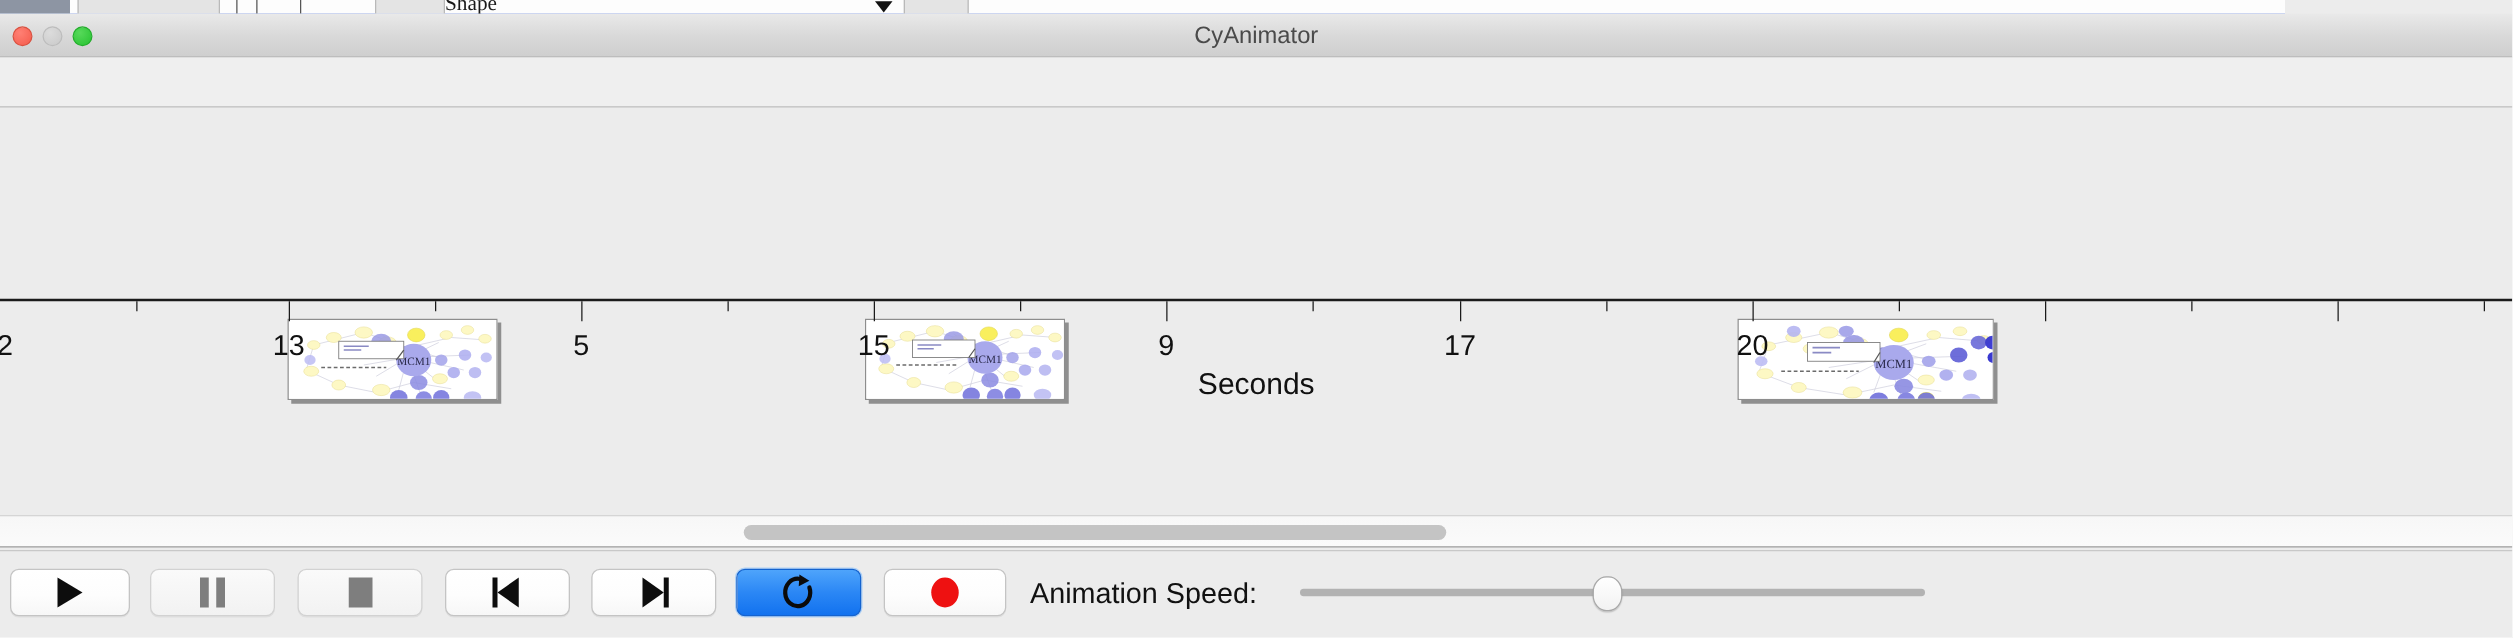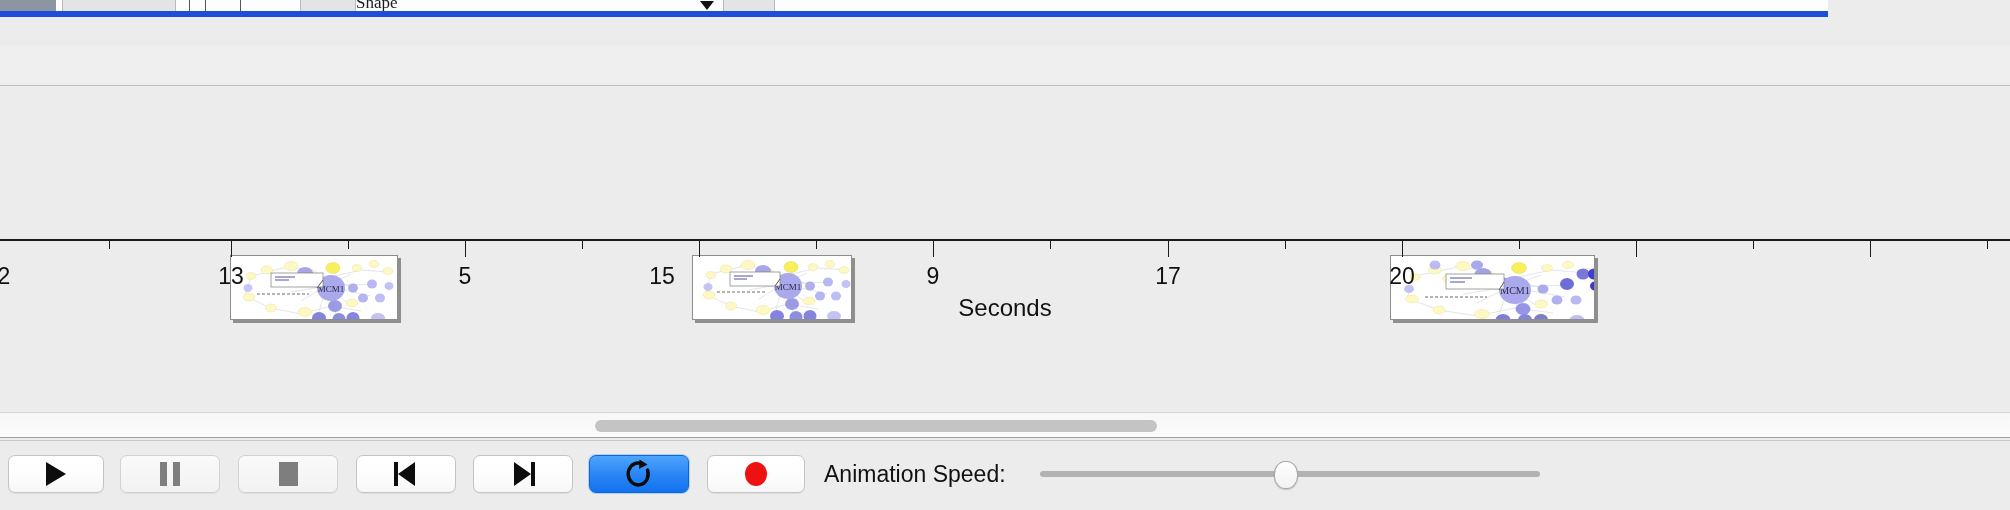--- a/index.html
+++ b/index.html
@@ -343,20 +343,28 @@
     <div class="bg-tick" style="left:240px;"></div>
     <div class="bg-tab" style="left:300px;width:54px;"></div>
     <div class="bg-text" style="left:356px;">Shape</div>
     <div class="bg-wedge" style="left:700px;"></div>
     <div class="bg-tab" style="left:723px;width:50px;"></div>
     <div class="bg-tick" style="left:1916px;"></div>
     <div class="bg-tick" style="left:1948px;"></div>
     <div class="bg-tick" style="left:1984px;"></div>
   </div>
 
+  <div class="titlebar">
+    <div class="traffic">
+      <div class="light red"></div>
+      <div class="light yellow"></div>
+      <div class="light green"></div>
+    </div>
+    <div class="window-title">CyAnimator</div>
+  </div>
 
   <div class="toolbar">
     <div class="btn" id="btn-add">
       <span class="plus-icon"></span>
     </div>
     <div class="btn soft" id="btn-delete">
       <svg width="26" height="28" viewBox="0 0 26 28">
         <path d="M3 6 H23" stroke="#6f6f6f" stroke-width="2" fill="none"></path>
         <path d="M10 6 V3.5 H16 V6" stroke="#6f6f6f" stroke-width="2" fill="none"></path>
         <path d="M5.5 6.5 L7 25 H19 L20.5 6.5" stroke="#6f6f6f" stroke-width="2" fill="none"></path>
@@ -548,21 +556,21 @@
       <div class="tick major" style="left:1402px;top:154px;"></div>
       <div class="tick minor" style="left:1519px;top:154px;"></div>
       <div class="tick major" style="left:1636px;top:154px;"></div>
       <div class="tick minor" style="left:1753px;top:154px;"></div>
       <div class="tick major" style="left:1870px;top:154px;"></div>
       <div class="tick minor" style="left:1987px;top:154px;"></div>
 
       <div class="tick-label" style="left:4px;    top:176px;">2</div>
       <div class="tick-label" style="left:231px;  top:176px;">13</div>
       <div class="tick-label" style="left:465px;  top:176px;">5</div>
-      <div class="tick-label" style="left:662px;  top:176px;">15</div>
+      <div class="tick-label" style="left:699px;  top:176px;">15</div>
       <div class="tick-label" style="left:933px;  top:176px;">9</div>
       <div class="tick-label" style="left:1168px; top:176px;">17</div>
       <div class="tick-label" style="left:1402px; top:176px;">20</div>
 
       <div class="axis-title" style="top:207px;">Seconds</div>
     </div>
   </div>
 
   <div class="scrollbar-track">
     <div class="scrollbar-thumb" style="left:595px; width:562px;"></div>

